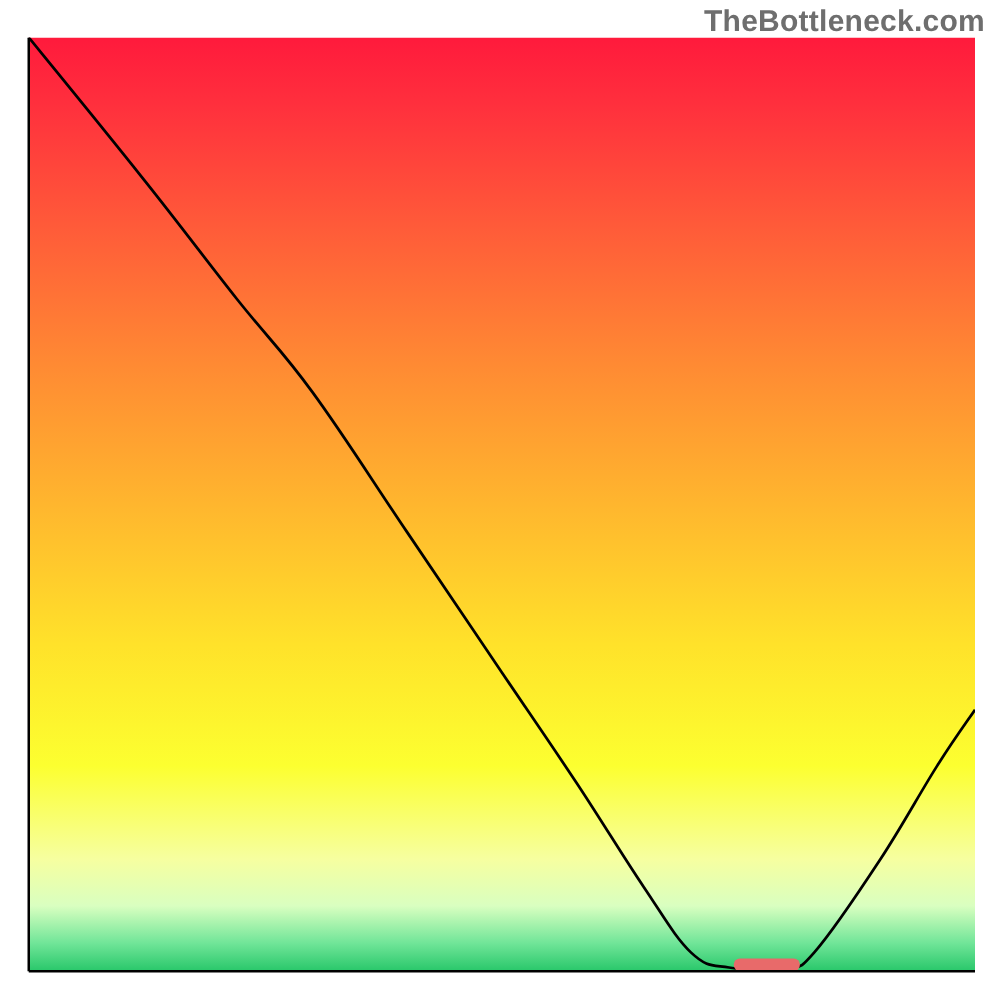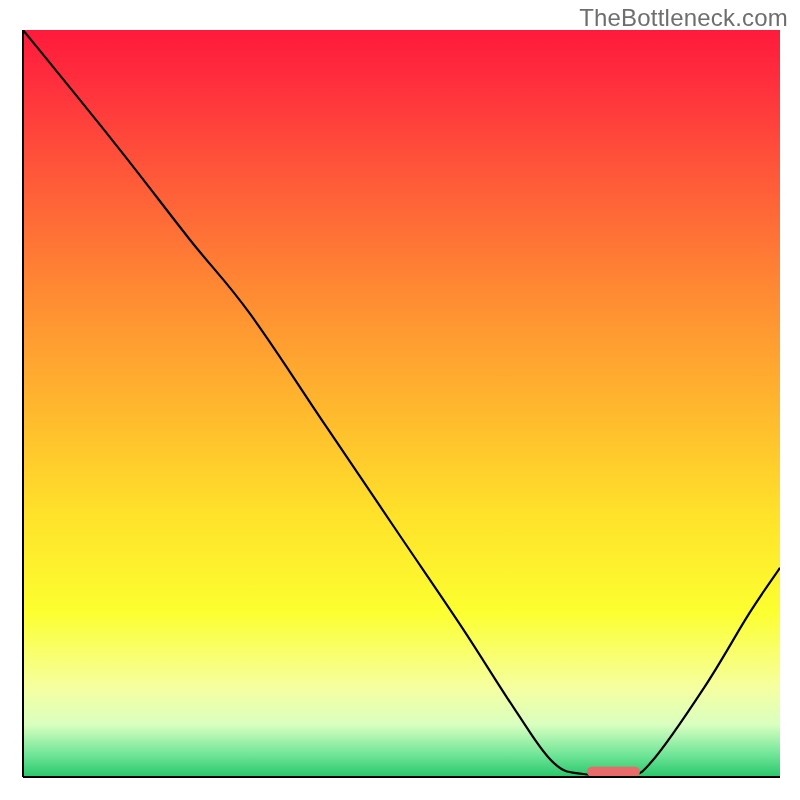--- a/index.html
+++ b/index.html
@@ -13,21 +13,21 @@
   .chart-container {
     position: relative;
     width: 800px;
     height: 800px;
   }
   .watermark {
     position: absolute;
     top: 4px;
     right: 12px;
     font-size: 24px;
-    font-weight: 400;
+    font-weight: 700;
     color: #6e6e6e;
     letter-spacing: 0.2px;
     z-index: 10;
   }
   .plot-area {
     position: absolute;
     left: 20px;
     top: 30px;
     width: 760px;
     height: 750px;

